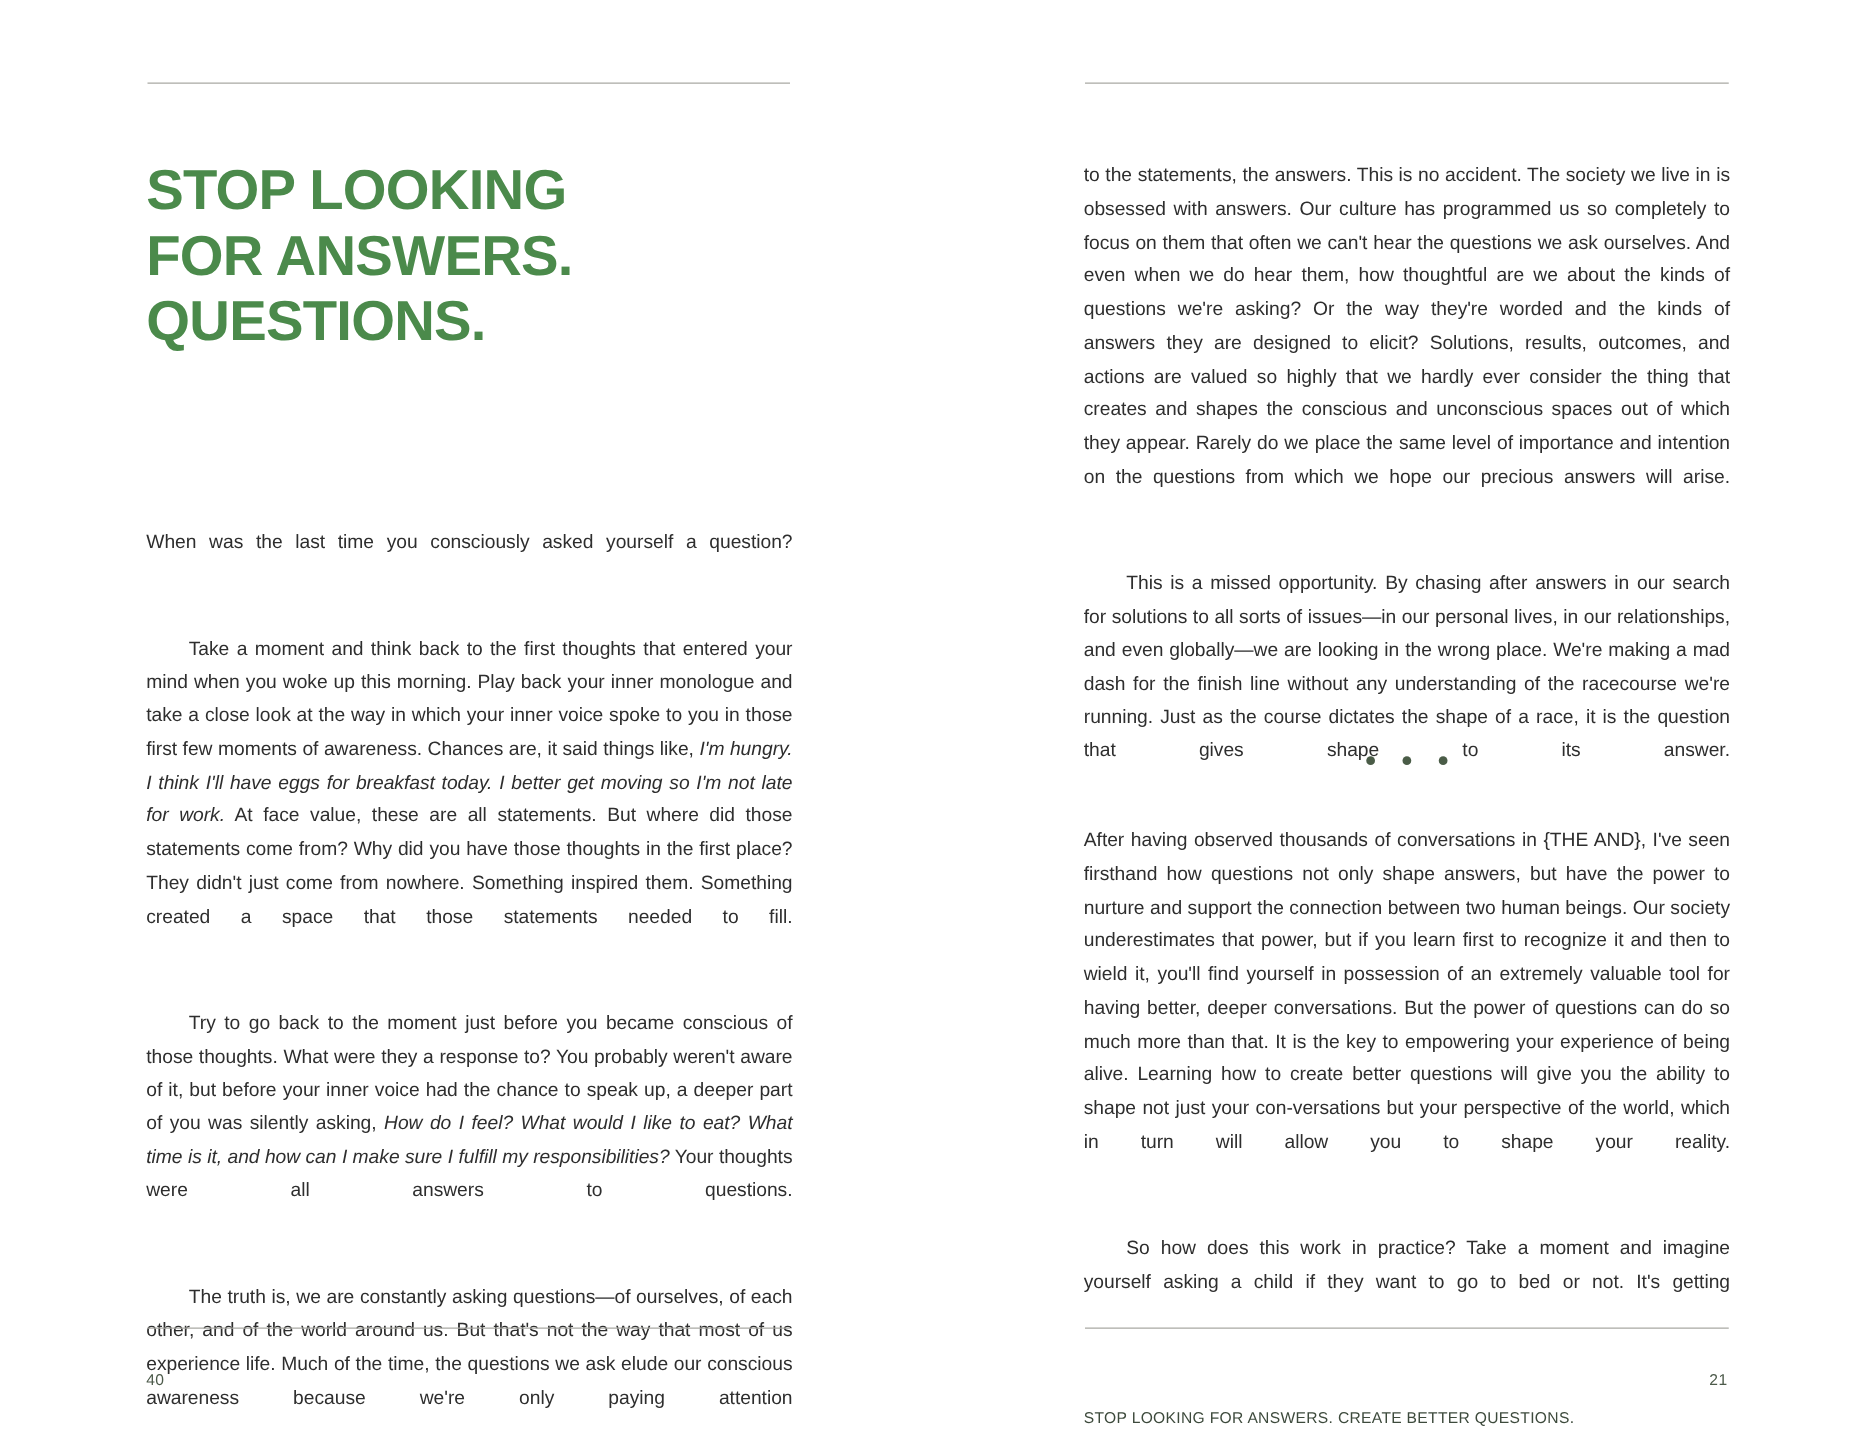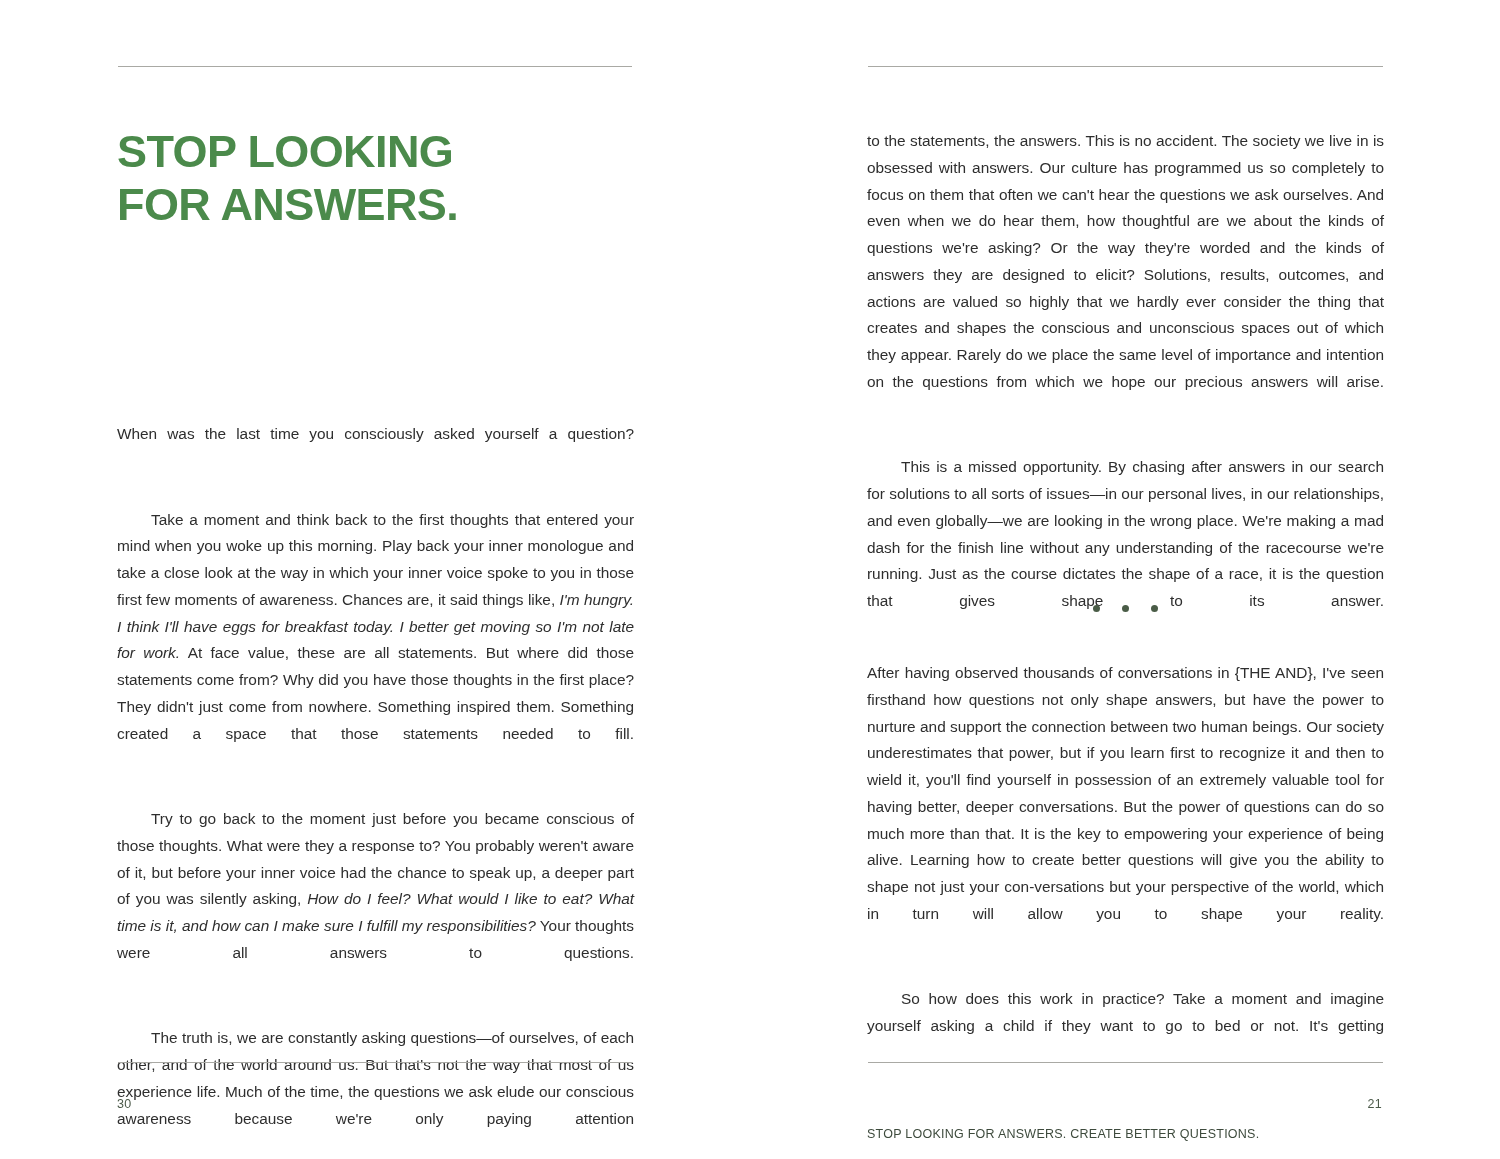--- a/index.html
+++ b/index.html
@@ -133,20 +133,21 @@
 
 <div class="spread">
 
   <div class="page page-left">
 
     <div class="rule rule-top-left"></div>
 
     <h1 class="chapter-title">
       <span class="tline">STOP LOOKING</span>
       <span class="tline">FOR ANSWERS.</span>
+      <span class="tline">QUESTIONS.</span>
     </h1>
 
     <div class="col col-left">
 
       <p>
         <span>When was the last time you consciously asked yourself a question?</span>
       </p>
 
       <p class="indent">
         <span>Take a moment and think back to the first thoughts that entered your mind when you woke up this morning. Play back your inner monologue and take a close look at the way in which your inner voice spoke to you in those first few moments of awareness. Chances are, it said things like, </span><em>I'm hungry. I think I'll have eggs for breakfast today. I better get moving so I'm not late for work.</em><span> At face value, these are all statements. But where did those statements come from? Why did you have those thoughts in the first place? They didn't just come from nowhere. Something inspired them. Something created a space that those statements needed to fill.</span>
@@ -156,21 +157,21 @@
         <span>Try to go back to the moment just before you became conscious of those thoughts. What were they a response to? You probably weren't aware of it, but before your inner voice had the chance to speak up, a deeper part of you was silently asking, </span><em>How do I feel? What would I like to eat? What time is it, and how can I make sure I fulfill my responsibilities?</em><span> Your thoughts were all answers to questions.</span>
       </p>
 
       <p class="indent">
         <span>The truth is, we are constantly asking questions—of ourselves, of each other, and of the world around us. But that's not the way that most of us experience life. Much of the time, the questions we ask elude our conscious awareness because we're only paying attention</span>
       </p>
 
     </div>
 
     <div class="rule rule-bottom-left"></div>
-    <div class="folio folio-left">30</div>
+    <div class="folio folio-left">40</div>
 
   </div>
 
   <div class="page page-right">
 
     <div class="rule rule-top-right"></div>
 
     <div class="col col-right">
 
       <p>

